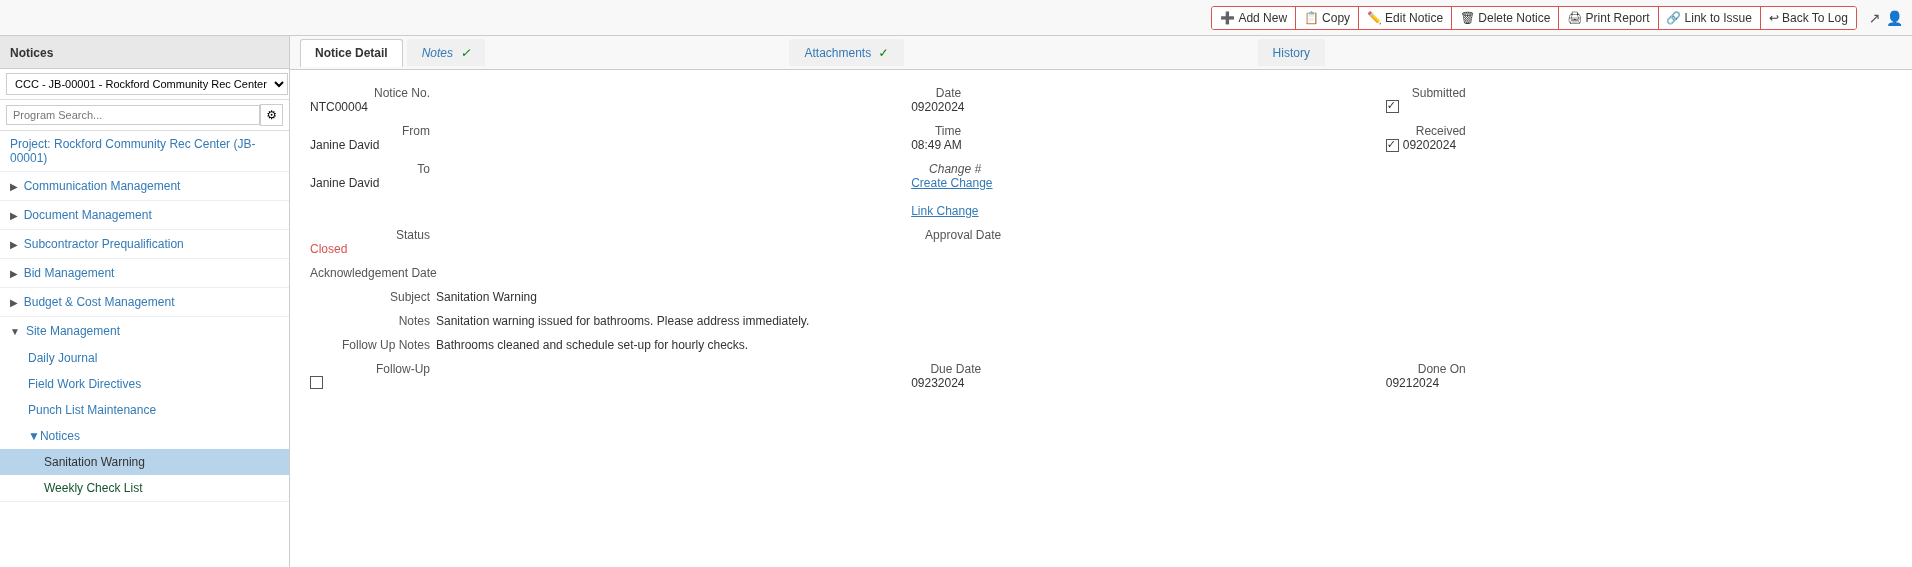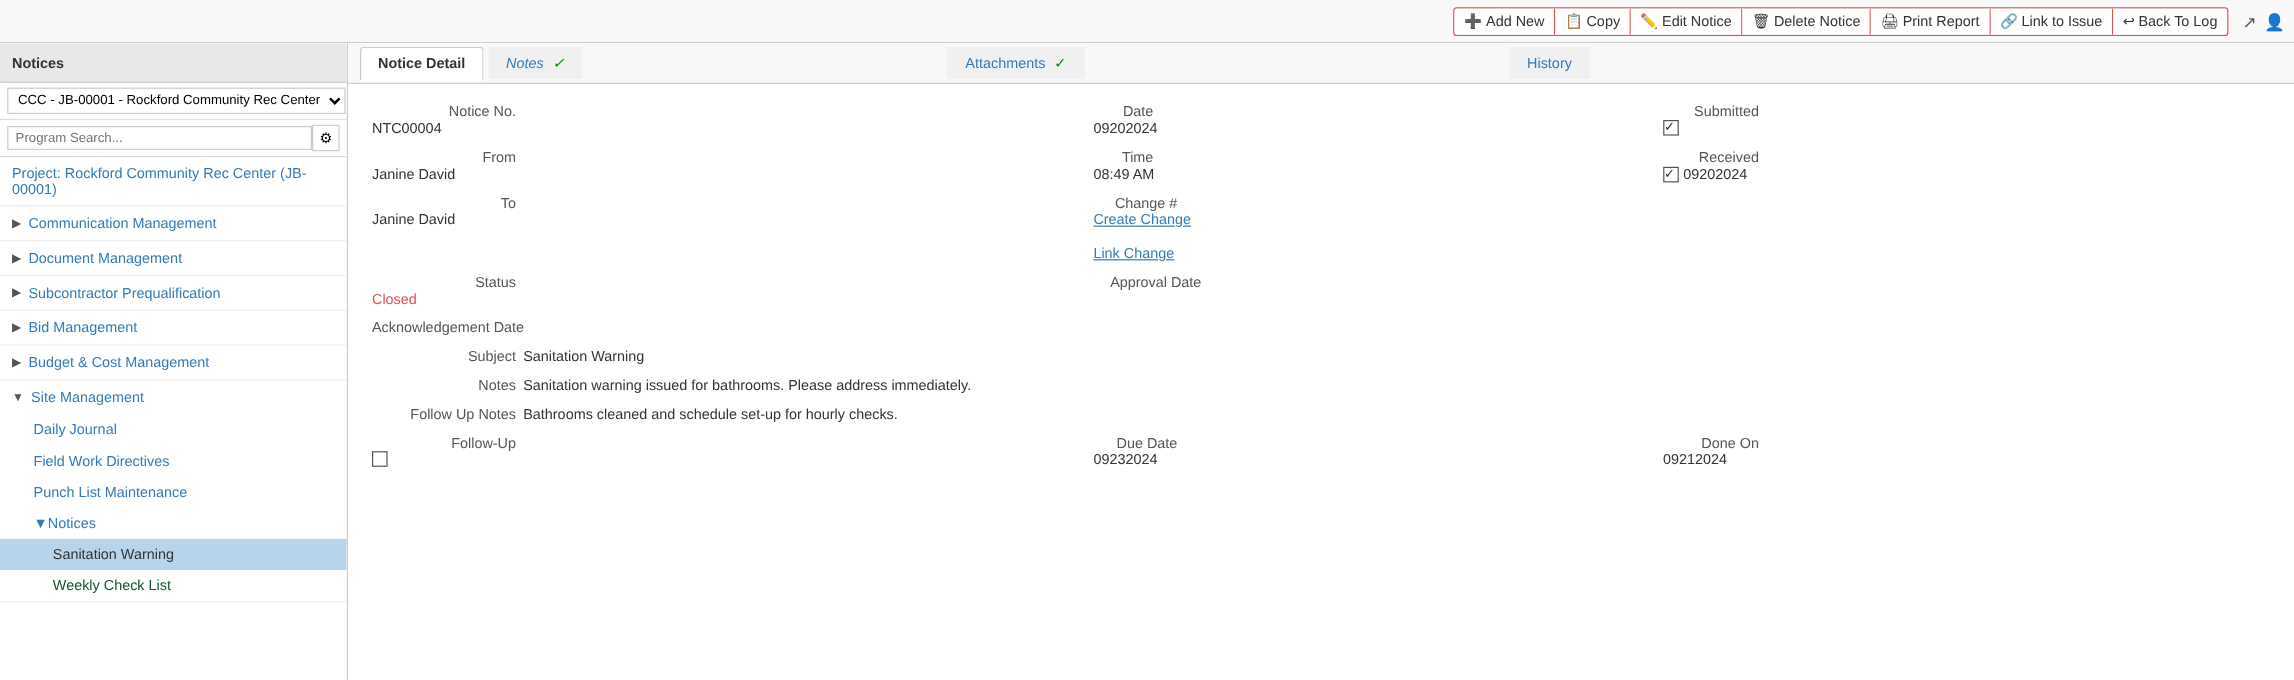--- a/index.html
+++ b/index.html
@@ -324,21 +324,21 @@
 
         <div class="three-col">
           <div class="section-col1">
             <div class="field-row">
               <span class="field-label">To</span>
               <span class="field-value">Janine David</span>
             </div>
           </div>
           <div class="section-col2">
             <div class="field-row">
-              <span class="field-label" style="min-width:70px;">Change #</span>
+              <span class="field-label" style="min-width:70px;font-style:italic;">Change #</span>
               <span class="field-value link">Create Change</span>
               <span class="field-value" style="margin: 0 4px;">&nbsp;</span>
               <span class="field-value link">Link Change</span>
             </div>
           </div>
           <div class="section-col3"></div>
         </div>
 
 
         <div class="three-col">

